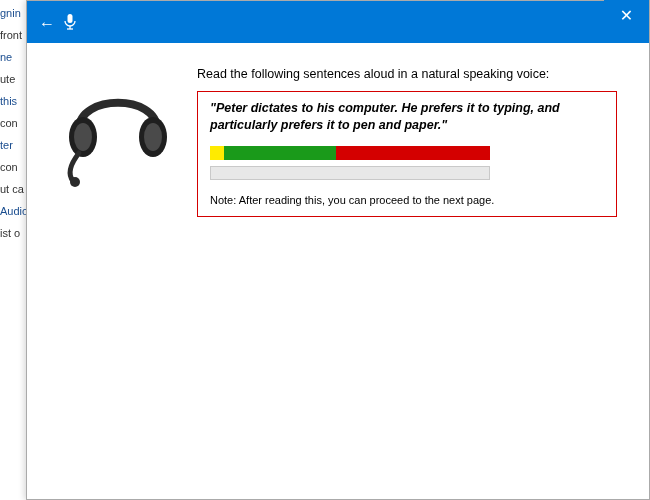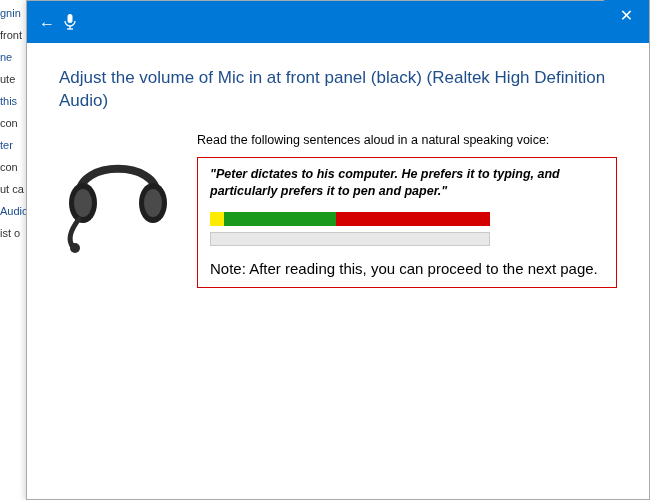--- a/index.html
+++ b/index.html
@@ -127,21 +127,21 @@
     .meter .seg-g { background: #1a9a1a; }
     .meter .seg-r { background: #d40000; }
     .progress-track {
       height: 14px;
       width: 280px;
       background: #e8e8e8;
       border: 1px solid #c9c9c9;
       margin-bottom: 14px;
     }
     .note {
-      font-size: 15px;
+      font-size: 11px;
       color: #000;
     }
   </style>
 </head>
 <body>
 
 <div class="left-fragments">
   <div class="frag">gnin</div>
   <div class="frag black">front</div>
   <div class="frag">ne</div>
@@ -167,21 +167,20 @@
         <line x1="7" y1="13" x2="7" y2="16" stroke="#fff" stroke-width="1.3"></line>
         <line x1="4" y1="16" x2="10" y2="16" stroke="#fff" stroke-width="1.3"></line>
       </svg>
     </span>
     <div class="close-btn">
       <span>✕</span>
     </div>
   </div>
 
   <div class="content">
-    <div class="heading">Adjust the volume of Mic in at front panel (black) (Realtek High Definition Audio)</div>
 
     <div class="body-row">
       <div class="headset-col">
         <svg width="118" height="120" viewBox="0 0 118 120">
           <path d="M20 60 C20 25 98 25 98 60" stroke="#2b2b2b" stroke-width="8" fill="none" stroke-linecap="round"></path>
           <ellipse cx="24" cy="68" rx="14" ry="20" fill="#1f1f1f"></ellipse>
           <ellipse cx="24" cy="68" rx="9" ry="14" fill="#4a4a4a"></ellipse>
           <ellipse cx="94" cy="68" rx="14" ry="20" fill="#1f1f1f"></ellipse>
           <ellipse cx="94" cy="68" rx="9" ry="14" fill="#4a4a4a"></ellipse>
           <path d="M20 84 Q6 102 14 112" stroke="#2b2b2b" stroke-width="5" fill="none" stroke-linecap="round"></path>

